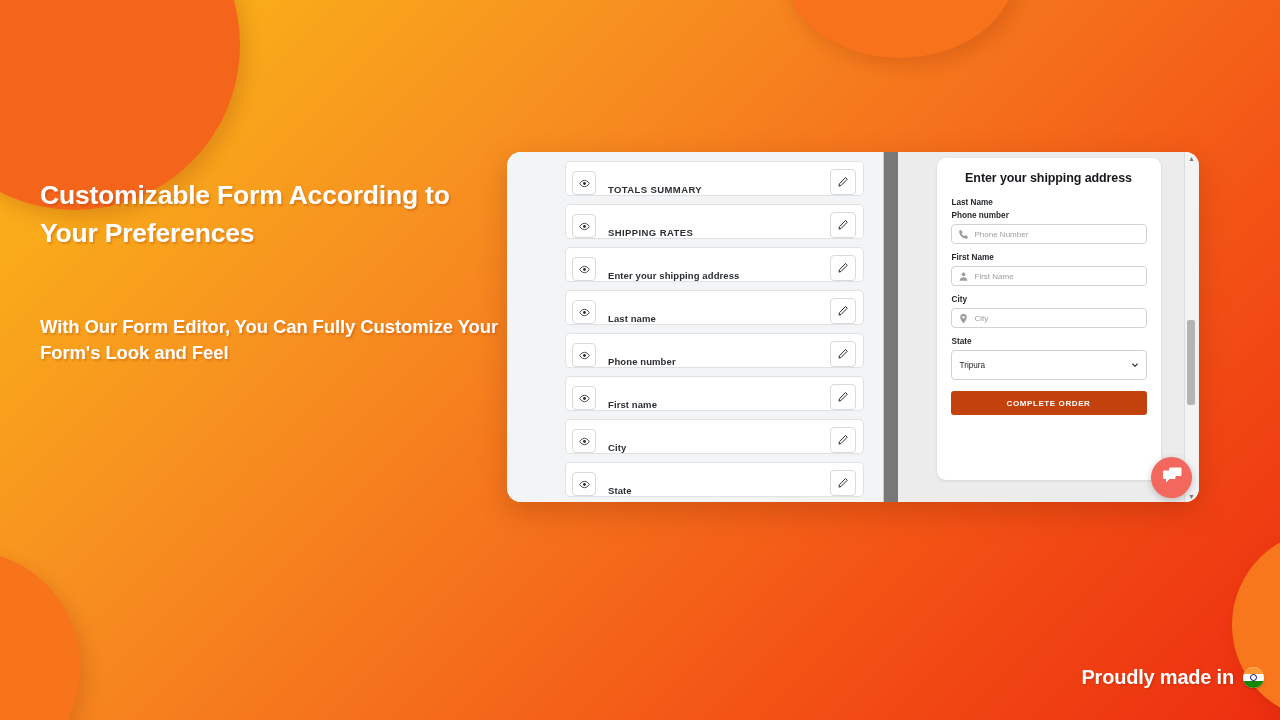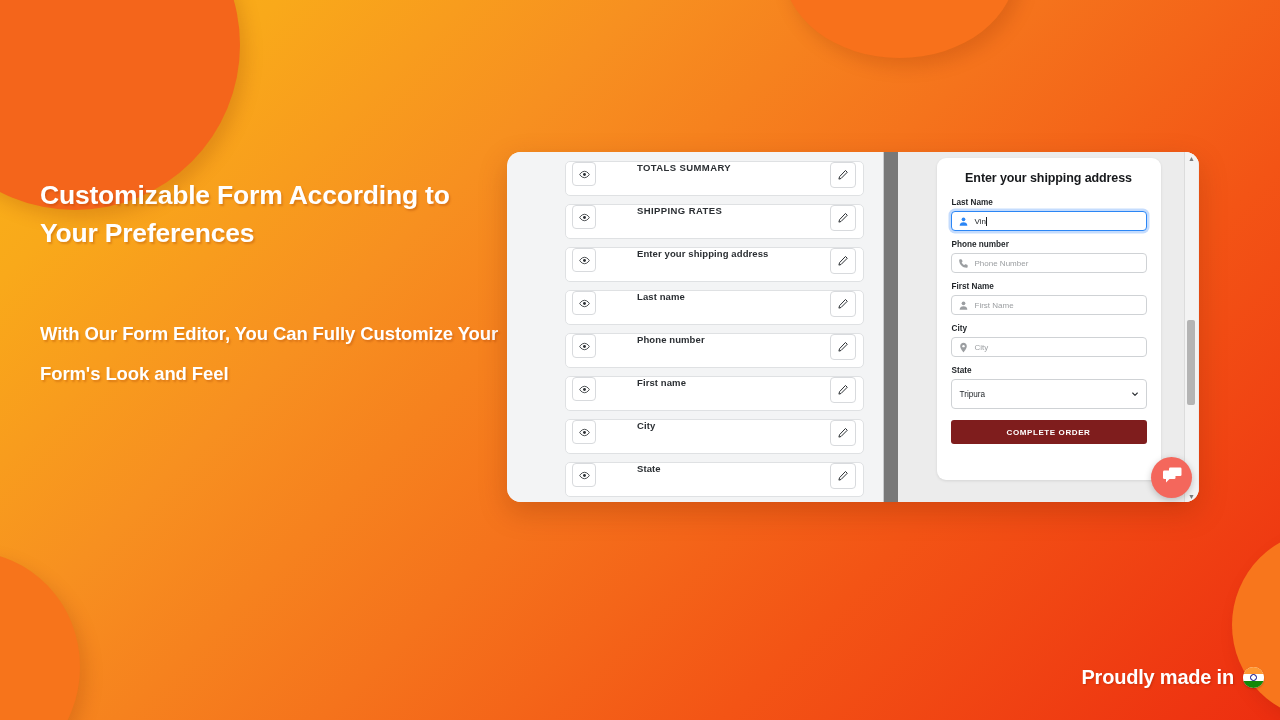--- a/index.html
+++ b/index.html
@@ -74,21 +74,21 @@
     margin: 0;
     font-size: 26.5px;
     line-height: 38px;
     font-weight: bold;
     letter-spacing: -0.2px;
     text-shadow: 1.5px 1.5px 2px rgba(150, 50, 0, 0.28);
   }
   .copy h2 {
     margin: 62px 0 0 0;
     font-size: 18.5px;
-    line-height: 40px;
+    line-height: 26px;
     font-weight: bold;
     letter-spacing: -0.1px;
     text-shadow: 1.5px 1.5px 2px rgba(150, 50, 0, 0.28);
   }
 
   
   .shot {
     position: absolute;
     left: 507px;
     top: 152px;
@@ -113,29 +113,28 @@
   .editor-scroll {
     position: absolute;
     left: 0;
     top: 9px;
     right: 0;
     bottom: 0;
     overflow: hidden;
   }
   .field-row {
     display: flex;
-    align-items: flex-start;
+    align-items: flex-end;
     background: #ffffff;
     border: 1px solid #dfe1e3;
     border-radius: 5px;
     height: 35px;
     margin: 0 19px 8px 58px;
     padding: 0 7px 0 6px;
     box-sizing: border-box;
-    gap: 29px;
   }
   .icon-btn {
     width: 22px;
     height: 22px;
     border: 1px solid #d8dadd;
     border-radius: 4px;
     background: #fff;
     display: flex;
     align-items: center;
     justify-content: center;
@@ -267,21 +266,21 @@
     transform: translateY(-50%);
     width: 8px;
     height: 8px;
     display: flex;
     align-items: center;
     justify-content: center;
   }
   .order-btn {
     width: 100%;
     height: 24px;
-    background: #7f1d1d;
+    background: #c2410c;
     border: none;
     border-radius: 3px;
     color: #ffffff;
     font-size: 8px;
     font-weight: bold;
     letter-spacing: 0.6px;
     font-family: "Liberation Sans", sans-serif;
     cursor: pointer;
   }
 
@@ -518,30 +517,20 @@
     </div>
 
     <div class="pane-divider"></div>
 
     <div class="preview-pane">
 
       <div class="form-card">
         <div class="form-title">Enter your shipping address</div>
         <div id="preview-fields">
             <div class="f-label">Last Name</div>
-            <div class="f-input focused">
-              <span class="in-icon">
-                <svg width="11" height="11" viewBox="0 0 24 24" fill="#2B86F5">
-                  <circle cx="12" cy="7.2" r="4"></circle>
-                  <path d="M3.6 21c0-4.6 3.8-7.2 8.4-7.2s8.4 2.6 8.4 7.2z"></path>
-                </svg>
-              </span>
-              <span class="f-text filled">Vin</span>
-              <span class="caret"></span>
-            </div>
             <div class="f-label">Phone number</div>
             <div class="f-input">
               <span class="in-icon">
                 <svg width="11" height="11" viewBox="0 0 24 24" fill="#9b9ea1">
                   <path d="M6.6 2.6c.9 0 1.5.5 1.9 1.4l1.2 2.8c.3.8.1 1.5-.6 2L8 9.7c1.2 2.5 3.3 4.6 6 5.8l.9-1.2c.5-.7 1.2-.9 2-.6l2.8 1.2c.9.4 1.4 1 1.4 1.9v2.3c0 1.3-1 2.3-2.4 2.3C10.1 21.4 2.6 13.9 2.6 5c0-1.4 1-2.4 2.3-2.4z"></path>
                 </svg>
               </span>
               <span class="f-text">Phone Number</span>
             </div>
             <div class="f-label">First Name</div>

